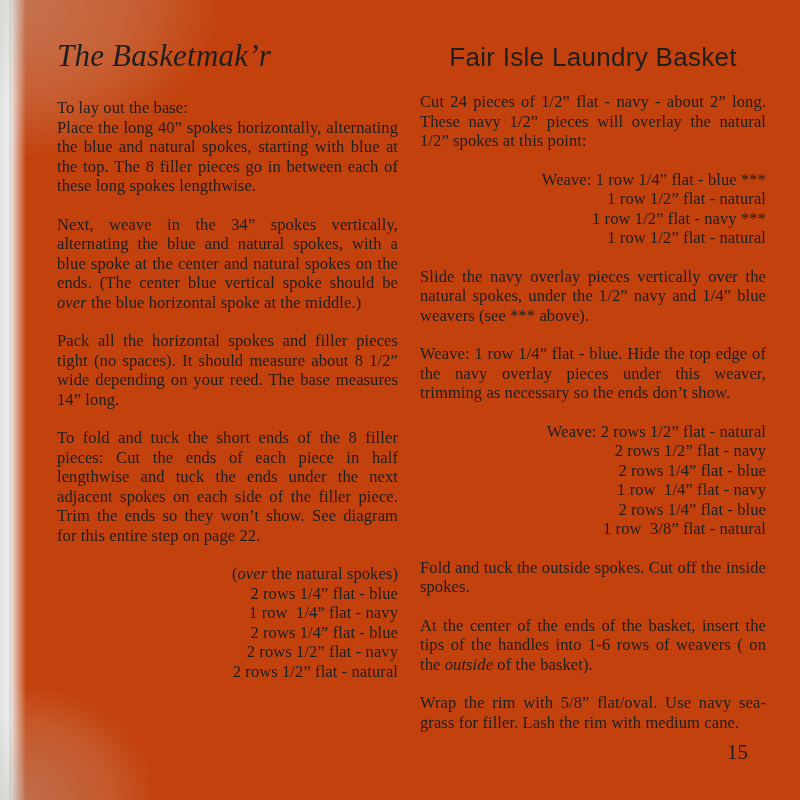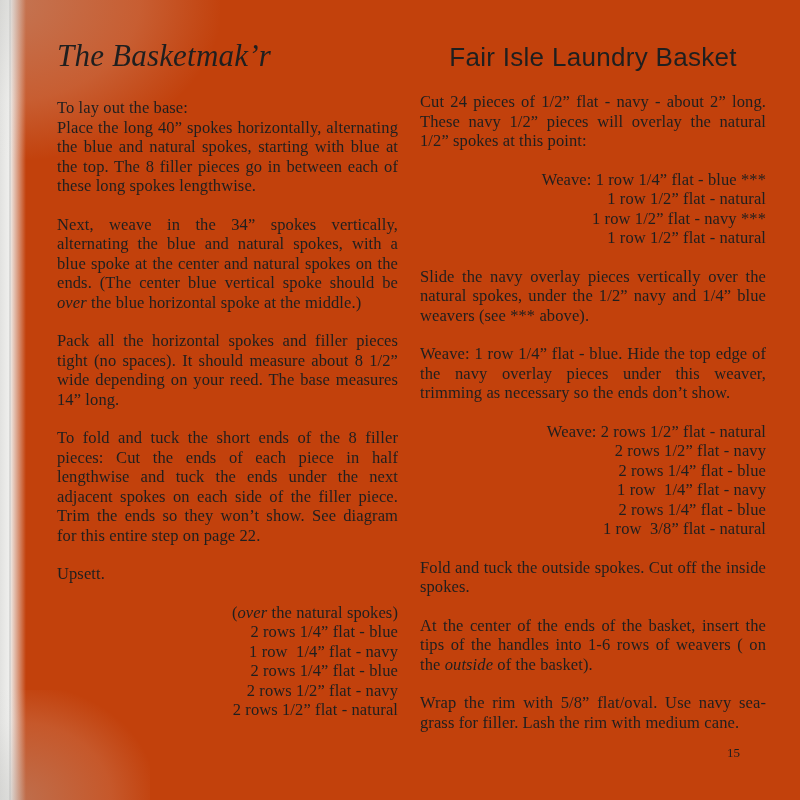--- a/index.html
+++ b/index.html
@@ -70,21 +70,21 @@
   .weave { margin: 0 0 19px 0; text-align: right; }
   .weave-line { white-space: pre; }
   .col-left  .weave-line.ind  { padding-left: 47px; }
   .col-left  .weave-line.ind2 { padding-left: 66px; }
   .col-right .weave-line.ind  { padding-left: 52px; }
   .ital { font-style: italic; }
   .page-number {
     position: absolute;
     left: 727px;
     top: 743px;
-    font-size: 13px;
+    font-size: 21px;
     line-height: 19px;
   }
 </style>
 </head>
 <body>
 
 <div class="page">
 
   <div class="edge-left"></div>
   <div class="crease-line"></div>
@@ -96,21 +96,20 @@
 
     <p class="tight">To lay out the base:</p>
     <p>Place the long 40” spokes horizontally, alternating the blue and natural spokes, starting with blue at the top.  The 8 filler pieces go in between each of these long spokes lengthwise.</p>
 
     <p><span>Next, weave in the 34” spokes vertically, alternating the blue and natural spokes, with a blue spoke at the center and natural spokes on the ends.  (The center blue vertical spoke should be </span><span class="ital">over</span><span> the blue horizontal spoke at the middle.)</span></p>
 
     <p>Pack all the horizontal spokes and filler pieces tight (no spaces).  It should measure about 8 1/2” wide depending on your reed.  The base measures 14” long.</p>
 
     <p>To fold and tuck the short ends of the 8 filler pieces: Cut the ends of each piece in half lengthwise and tuck the ends under the next adjacent spokes on each side of the filler piece. Trim the ends so they won’t show. See diagram for this entire step on page 22.</p>
 
-    <p>Upsett.</p>
 
     <div class="weave">
       <div class="weave-line ind2"><span>(</span><span class="ital">over</span><span> the natural spokes)</span></div>
       <div class="weave-line ind">2 rows 1/4” flat - blue</div>
       <div class="weave-line ind">1 row  1/4” flat - navy</div>
       <div class="weave-line ind">2 rows 1/4” flat - blue</div>
       <div class="weave-line ind">2 rows 1/2” flat - navy</div>
       <div class="weave-line ind">2 rows 1/2” flat - natural</div>
     </div>
   </div>

